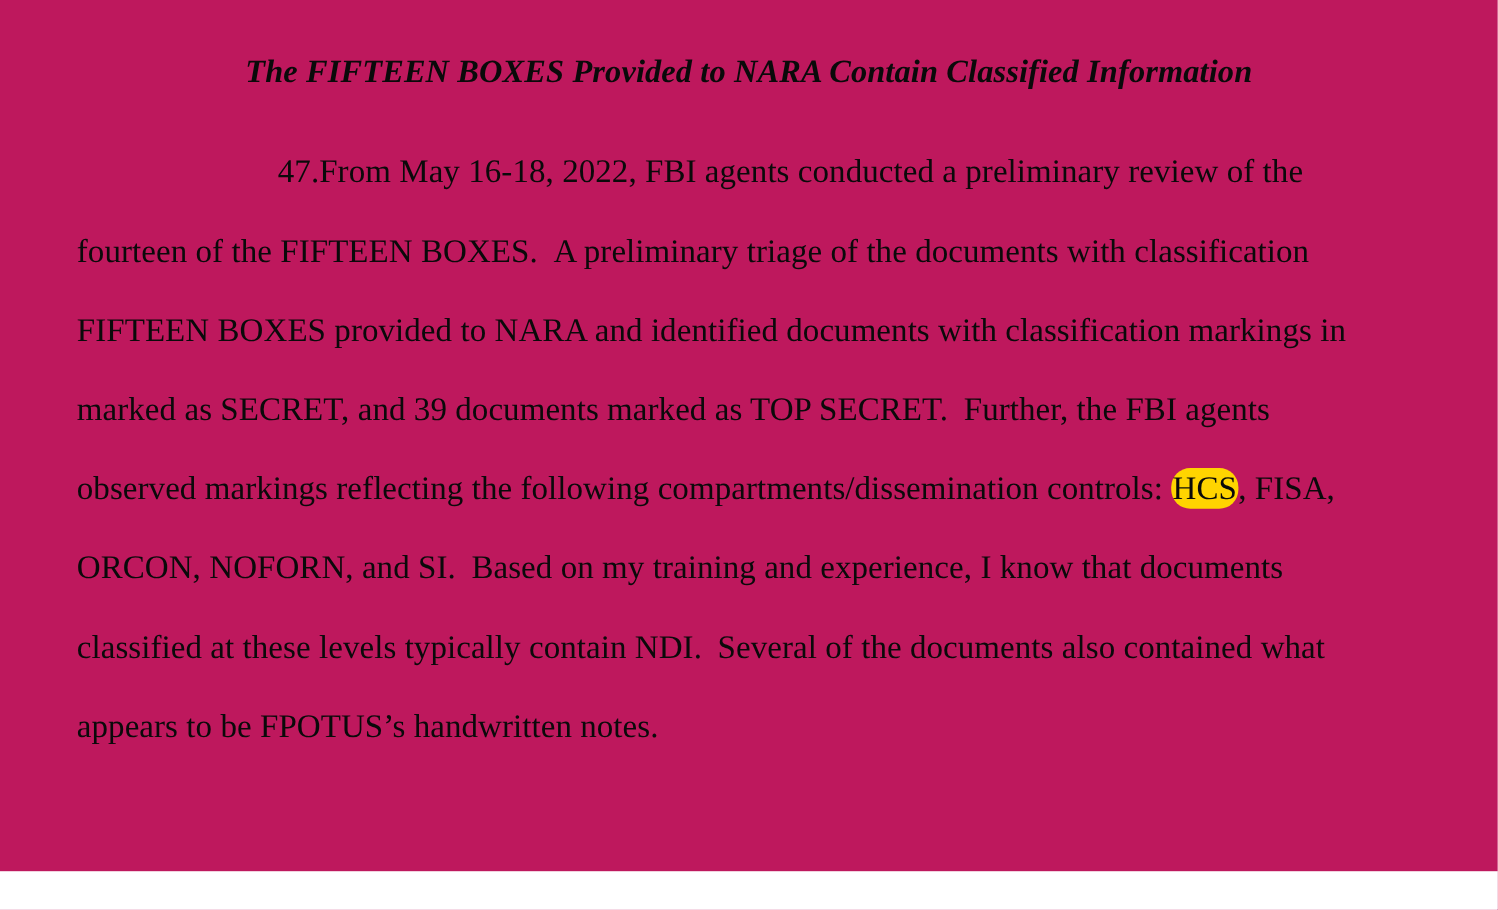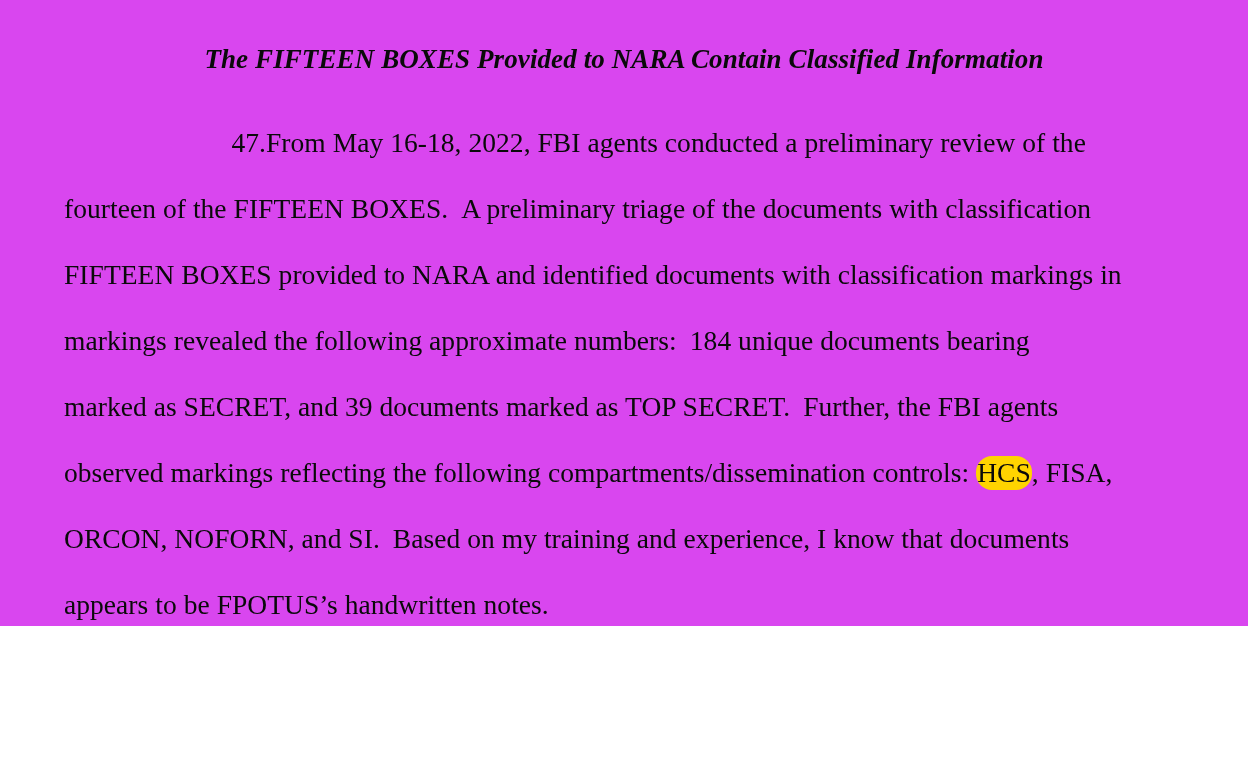--- a/index.html
+++ b/index.html
@@ -10,22 +10,22 @@
   body {
     width: 1248px;
     height: 758px;
     overflow: hidden;
     font-family: "Liberation Serif", "DejaVu Serif", serif;
     color: #0a0a0a;
   }
   .page {
     position: relative;
     width: 1248px;
-    height: 626px;
-    background: #d946ef;
+    height: 726px;
+    background: #be185d;
   }
   .heading {
     position: absolute;
     top: 44px;
     left: 0;
     width: 1248px;
     text-align: center;
     font-weight: bold;
     font-style: italic;
     font-size: 27px;
@@ -72,36 +72,36 @@
     </div>
 
     <div class="doc-line">
       <span>fourteen of the FIFTEEN BOXES.</span><span class="gap-sent"></span><span>A preliminary triage of the documents with classification</span>
     </div>
 
     <div class="doc-line">
       <span>FIFTEEN BOXES provided to NARA and identified documents with classification markings in</span>
     </div>
 
-    <div class="doc-line">
-      <span>markings revealed the following approximate numbers:</span><span class="gap-sent"></span><span>184 unique documents bearing</span>
-    </div>
 
 
     <div class="doc-line">
       <span>marked as SECRET, and 39 documents marked as TOP SECRET.</span><span class="gap-sent"></span><span>Further, the FBI agents</span>
     </div>
 
     <div class="doc-line">
       <span>observed markings reflecting the following compartments/dissemination controls:</span><span class="gap-sm"></span><span class="hl" style="background: rgb(255, 212, 0); border-radius: 16px;">HCS</span><span>, FISA,</span>
     </div>
 
     <div class="doc-line">
       <span>ORCON, NOFORN, and SI.</span><span class="gap-sent"></span><span>Based on my training and experience, I know that documents</span>
     </div>
 
+    <div class="doc-line">
+      <span>classified at these levels typically contain NDI.</span><span class="gap-sent"></span><span>Several of the documents also contained what</span>
+    </div>
 
     <div class="doc-line">
       <span>appears to be FPOTUS’s handwritten notes.</span>
     </div>
 
   </div>
 </div>
 
 </body></html>

